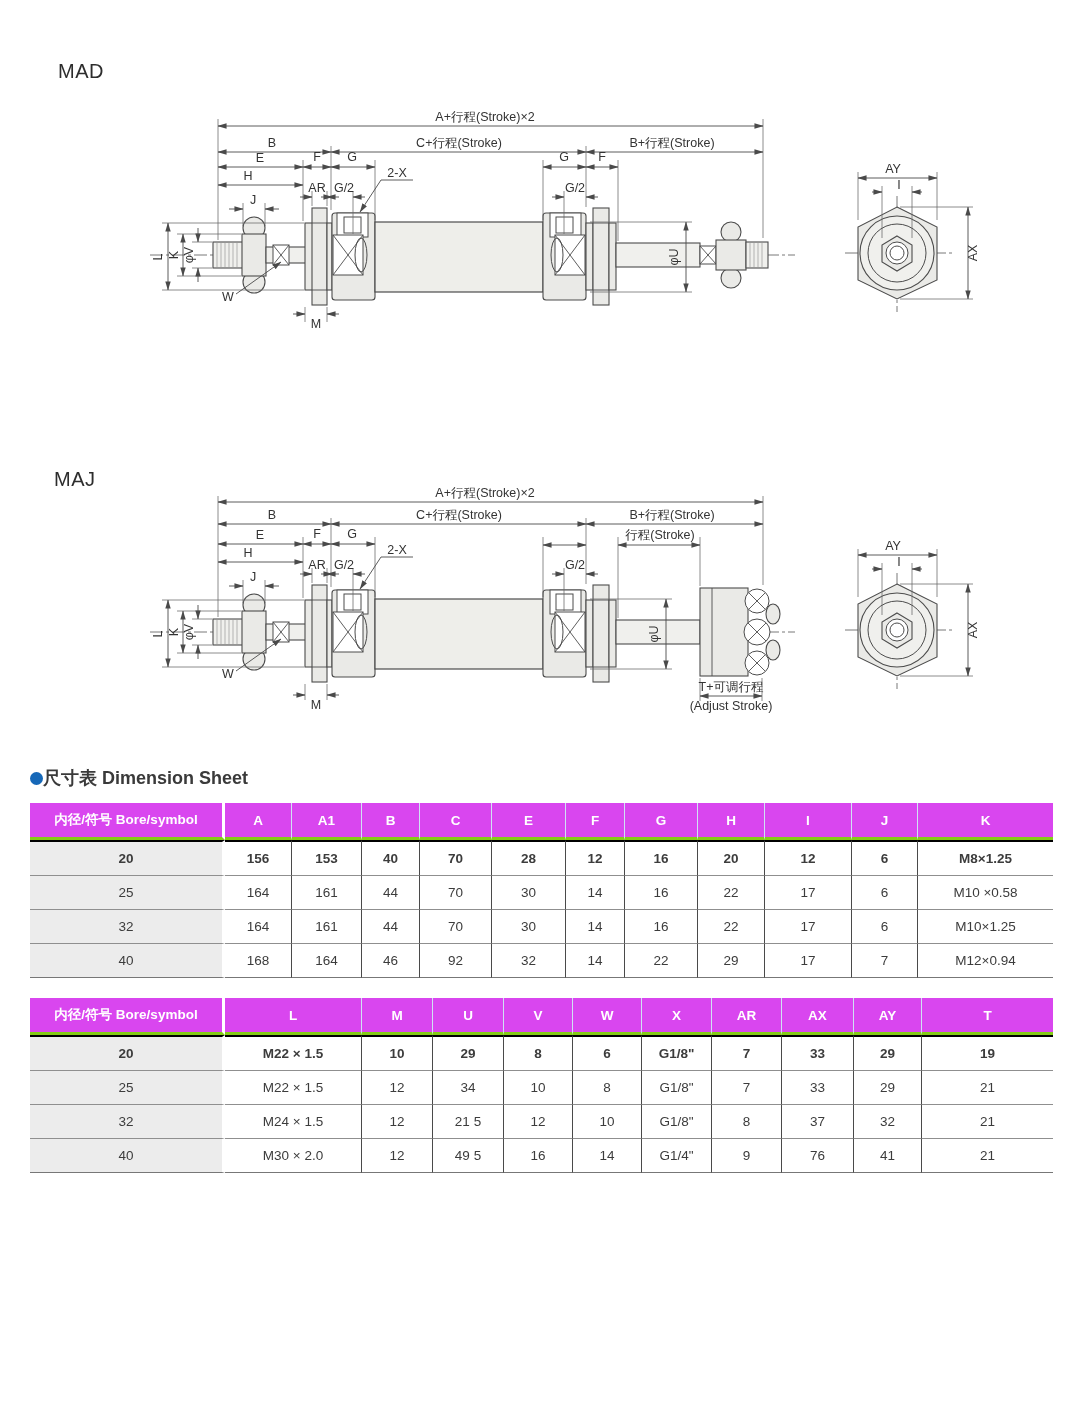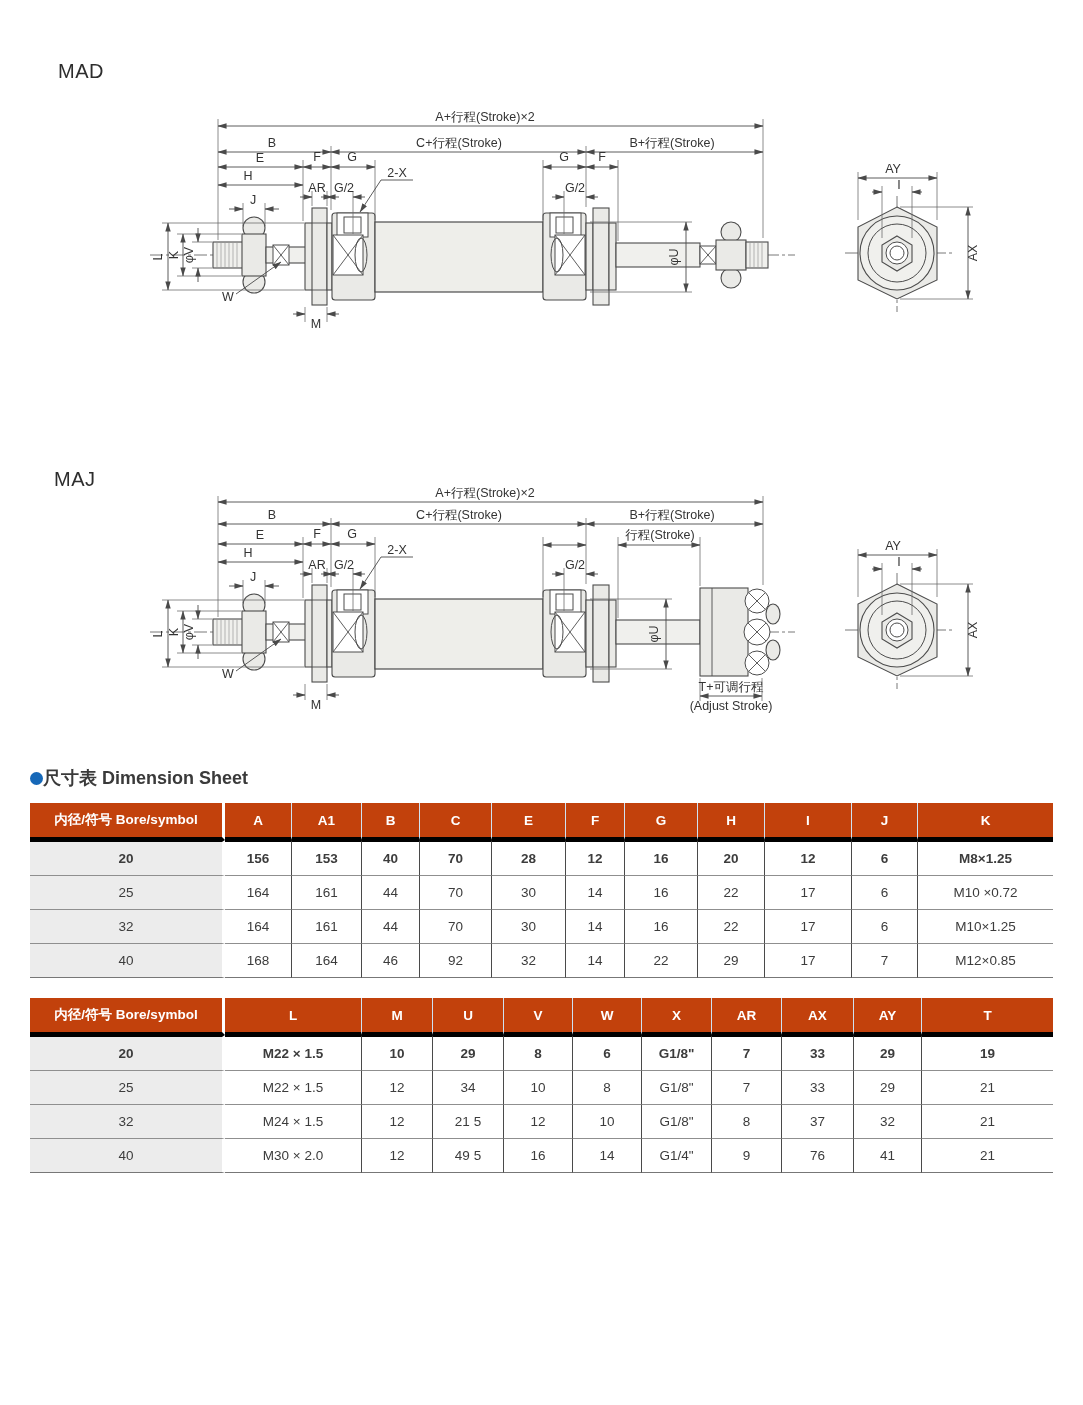--- a/index.html
+++ b/index.html
@@ -22,22 +22,22 @@
   .thin{stroke:#8a8a8a;stroke-width:.6;}
   .ext{stroke:#666;stroke-width:.75;fill:none;}
   .d{stroke:#4a4a4a;stroke-width:.9;fill:none;}
   .mk{fill:#4a4a4a;}
   .section-heading{position:absolute;left:30px;top:766px;display:flex;align-items:center;
       font-size:18px;color:#3a3a3a;font-weight:600;}
   .bullet{width:13px;height:13px;border-radius:50%;background:#1668b8;display:inline-block;}
   table.dims{position:absolute;left:30px;width:1023px;border-collapse:separate;border-spacing:0;table-layout:fixed;}
   #table1{top:803px;}
   #table2{top:998px;}
-  table.dims th{background:#c2410c;color:#fff;font-size:13.5px;font-weight:bold;height:34px;
-      border-right:1px solid #cfe2f3;border-bottom:3px solid #000000;padding:0;text-align:center;}
+  table.dims th{background:#d946ef;color:#fff;font-size:13.5px;font-weight:bold;height:34px;
+      border-right:1px solid #cfe2f3;border-bottom:3px solid #84cc16;padding:0;text-align:center;}
   table.dims th:last-child{border-right:none;}
   table.dims td{background:#fff;text-align:center;font-size:13.5px;color:#3c3c3c;height:33px;padding:0;
       border-right:1px solid #4a4a4a;border-bottom:1px solid #8f8f8f;}
   table.dims td:last-child{border-right:none;}
   table.dims th:first-child{border-right:3px solid #fff;}
   table.dims td:first-child{background:#ececec;border-right:3px solid #fff;}
   table.dims tbody tr:first-child td{border-top:2px solid #000000;font-weight:bold;}
   table.dims tbody tr:last-child td{border-bottom:1.5px solid #777;}
 </style>
 </head>
@@ -471,21 +471,21 @@
           <td>164</td>
           <td>161</td>
           <td>44</td>
           <td>70</td>
           <td>30</td>
           <td>14</td>
           <td>16</td>
           <td>22</td>
           <td>17</td>
           <td>6</td>
-          <td>M10 ×0.72</td>
+          <td>M10 ×0.58</td>
         </tr>
         <tr>
           <td>32</td>
           <td>164</td>
           <td>161</td>
           <td>44</td>
           <td>70</td>
           <td>30</td>
           <td>14</td>
           <td>16</td>
@@ -499,21 +499,21 @@
           <td>168</td>
           <td>164</td>
           <td>46</td>
           <td>92</td>
           <td>32</td>
           <td>14</td>
           <td>22</td>
           <td>29</td>
           <td>17</td>
           <td>7</td>
-          <td>M12×0.85</td>
+          <td>M12×0.94</td>
         </tr>
       </tbody>
   </table>
 
   <table class="dims" id="table2">
     <colgroup>
       <col style="width:195px">
         <col style="width:137px">
         <col style="width:71px">
         <col style="width:71px">

